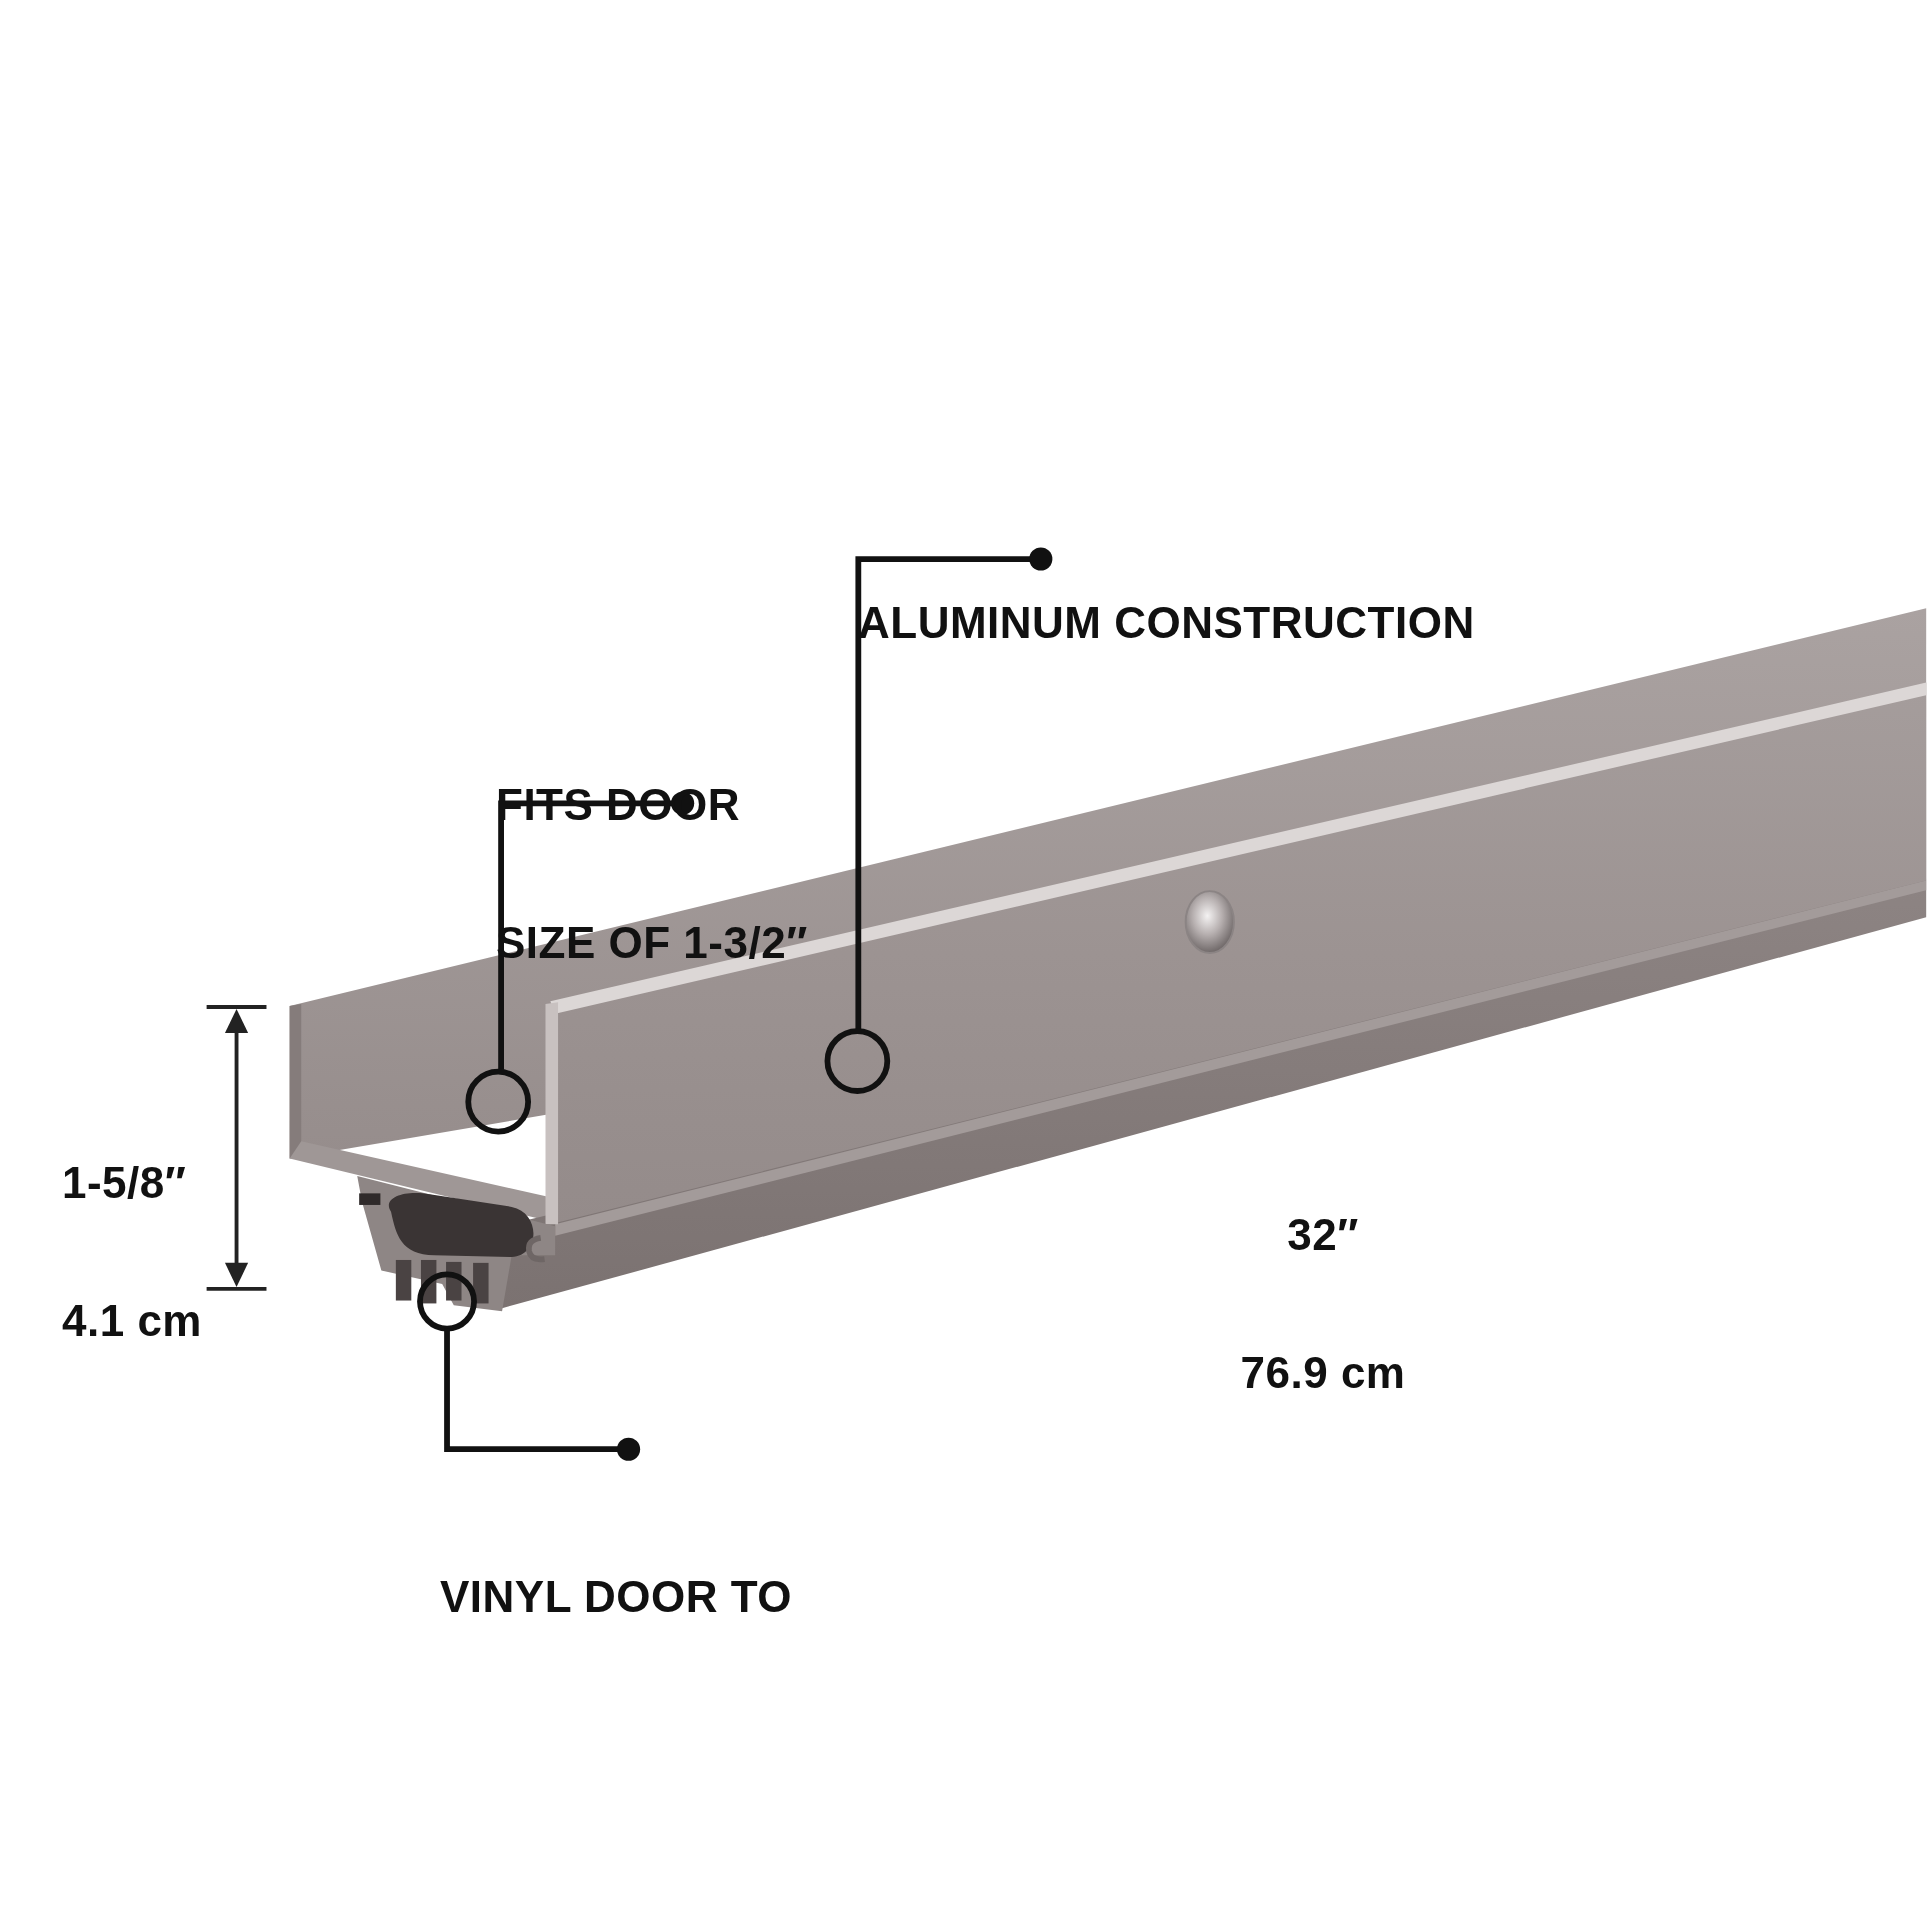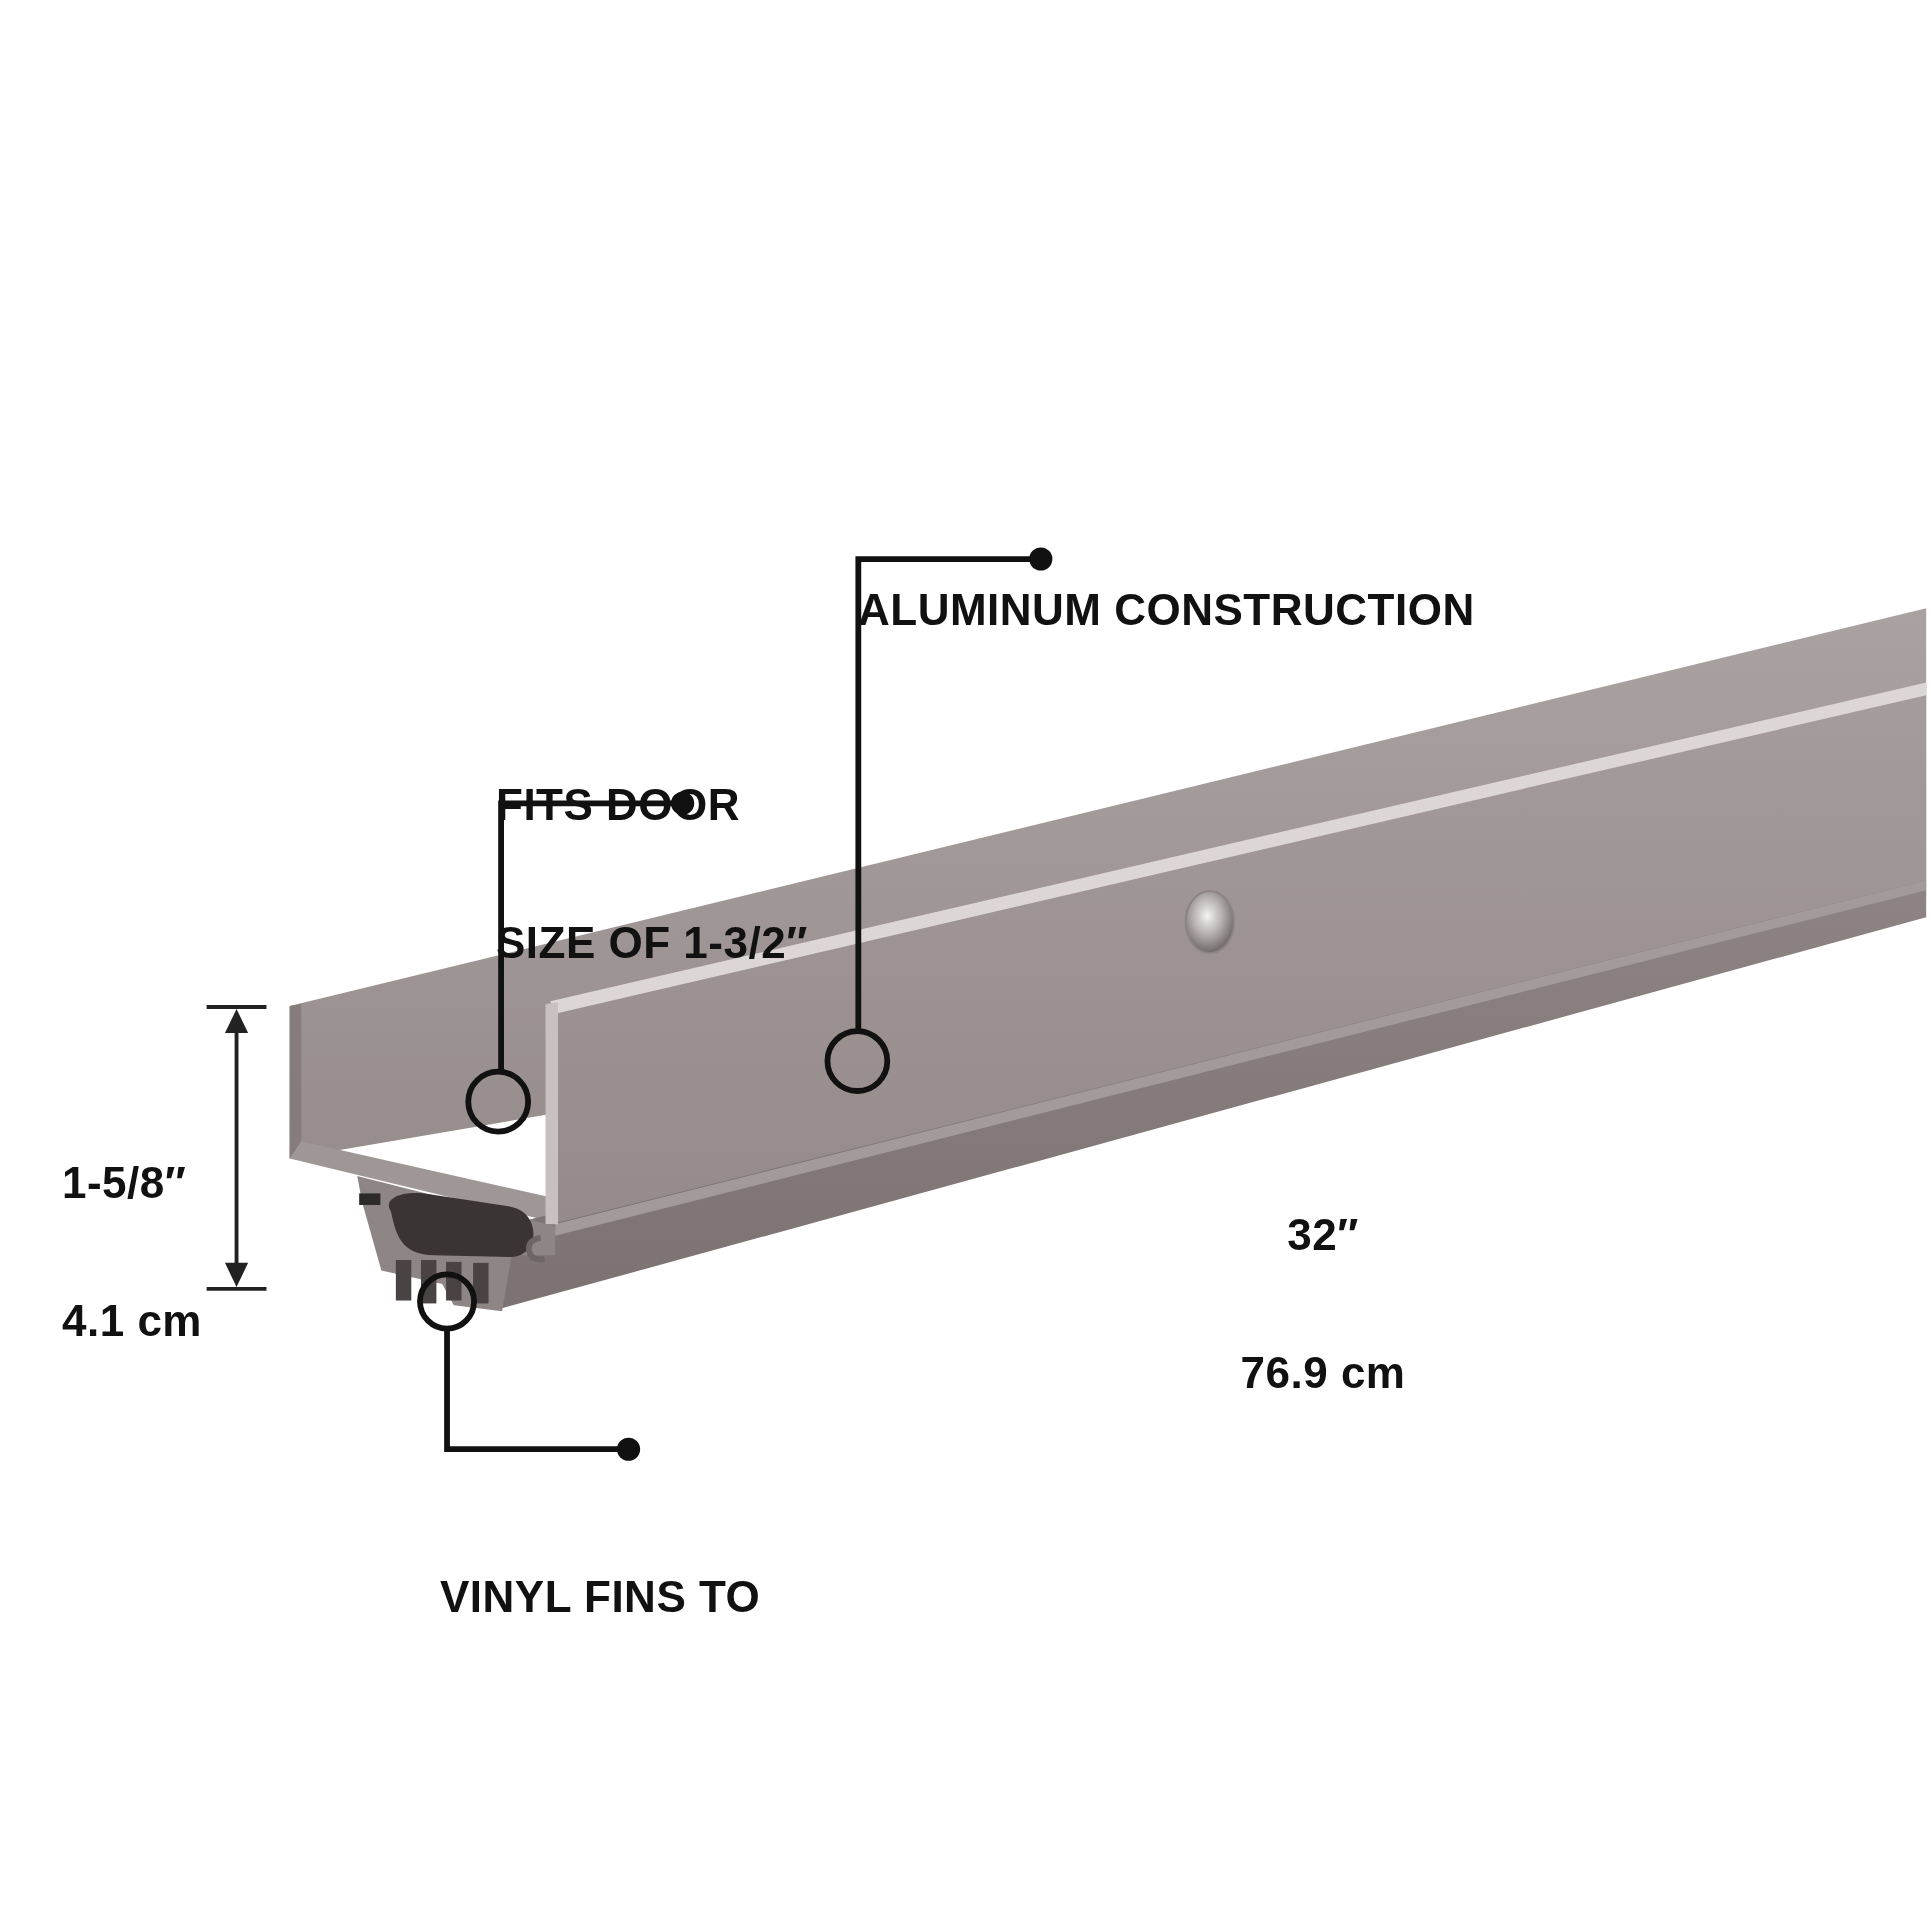--- a/index.html
+++ b/index.html
@@ -92,31 +92,31 @@
       <circle cx="707" cy="832" r="12" fill="#111111" stroke="none"></circle>
     </g>
 
     <g stroke="#111111" stroke-width="6" fill="none">
       <circle cx="463" cy="1348" r="28"></circle>
       <polyline points="463,1376 463,1501 651,1501"></polyline>
       <circle cx="651" cy="1501" r="12" fill="#111111" stroke="none"></circle>
     </g>
   </svg>
 
-  <div class="label" style="left:858px;top:495px;">
+  <div class="label" style="left:858px;top:508px;">
     <span class="line">ALUMINUM CONSTRUCTION</span>
   </div>
 
   <div class="label" style="left:496px;top:690px;">
     <span class="line">FITS DOOR</span>
     <span class="line">SIZE OF 1-3/2″</span>
   </div>
 
   <div class="label" style="left:440px;top:1482px;">
-    <span class="line">VINYL FINS TO</span>
+    <span class="line">VINYL DOOR TO</span>
   </div>
 
   <div class="label" style="left:62px;top:1068px;">
     <span class="line">1-5/8″</span>
     <span class="line">4.1 cm</span>
   </div>
 
   <div class="label" style="left:1207px;top:1120px;width:232px;text-align:center;">
     <span class="line">32″</span>
     <span class="line">76.9 cm</span>

